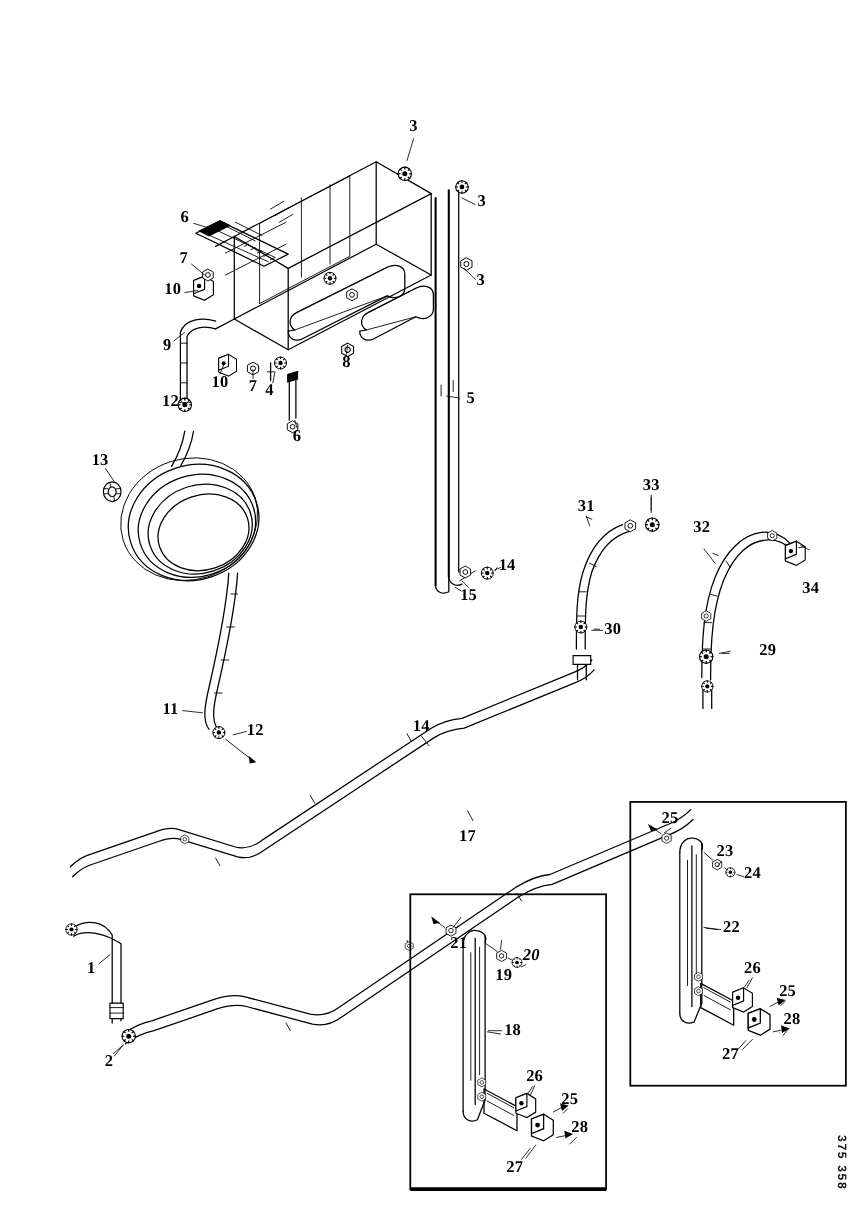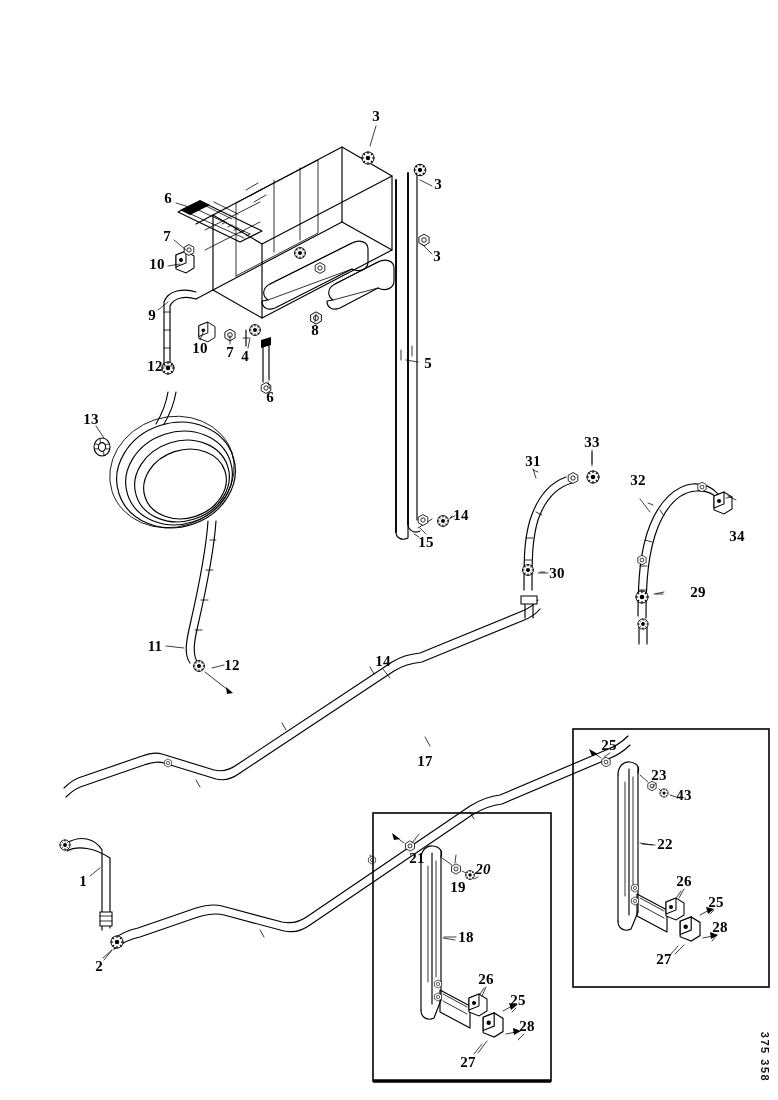--- a/index.html
+++ b/index.html
@@ -530,21 +530,21 @@
       <div class="callout" style="left: 417px; top: 826px; margin-top: 32px;">21</div>
       <div class="callout" style="left: 458px; top: 887px;">19</div>
       <div class="callout" style="left: 483px; top: 869px; font-style: italic;">20</div>
       <div class="callout" style="left: 466px; top: 937px;">18</div>
       <div class="callout" style="left: 486px; top: 979px;">26</div>
       <div class="callout" style="left: 518px; top: 1000px;">25</div>
       <div class="callout" style="left: 527px; top: 1026px;">28</div>
       <div class="callout" style="left: 468px; top: 1062px;">27</div>
       <div class="callout" style="left: 609px; top: 745px;">25</div>
       <div class="callout" style="left: 659px; top: 775px;">23</div>
-      <div class="callout" style="left: 684px; top: 795px;">43</div>
+      <div class="callout" style="left: 684px; top: 795px;">24</div>
       <div class="callout" style="left: 665px; top: 844px;">22</div>
       <div class="callout" style="left: 684px; top: 881px;">26</div>
       <div class="callout" style="left: 716px; top: 902px;">25</div>
       <div class="callout" style="left: 720px; top: 927px;">28</div>
       <div class="callout" style="left: 664px; top: 959px;">27</div>
     </div>
 
   <div class="sheetcode-wrap">
     <div class="sheetcode-inner">375 358</div>
   </div>

